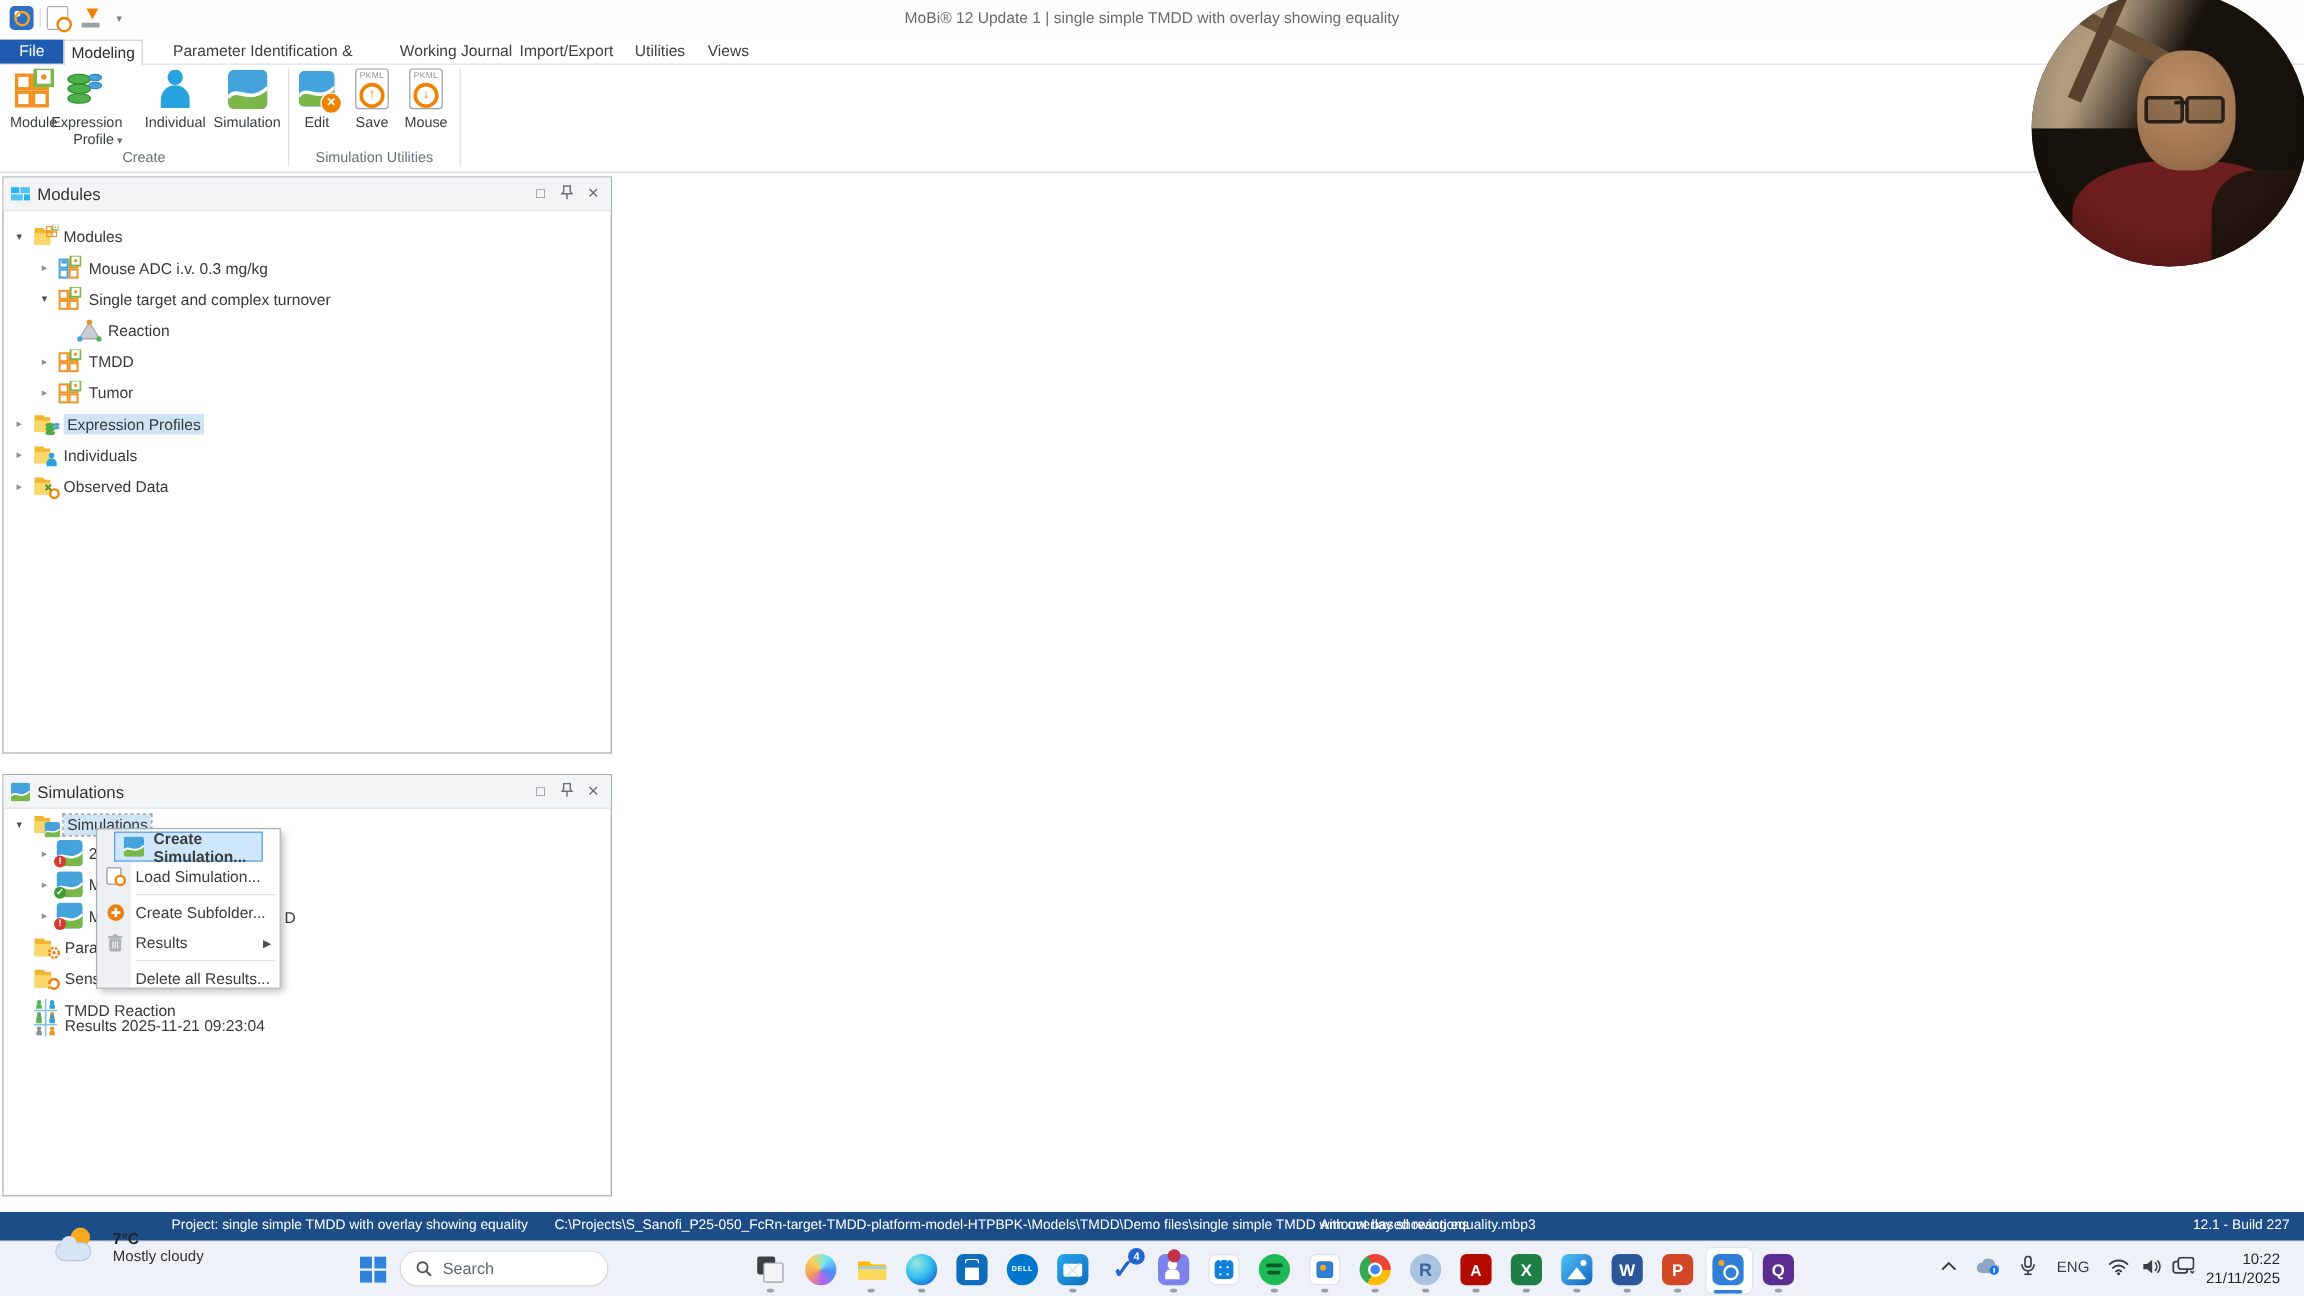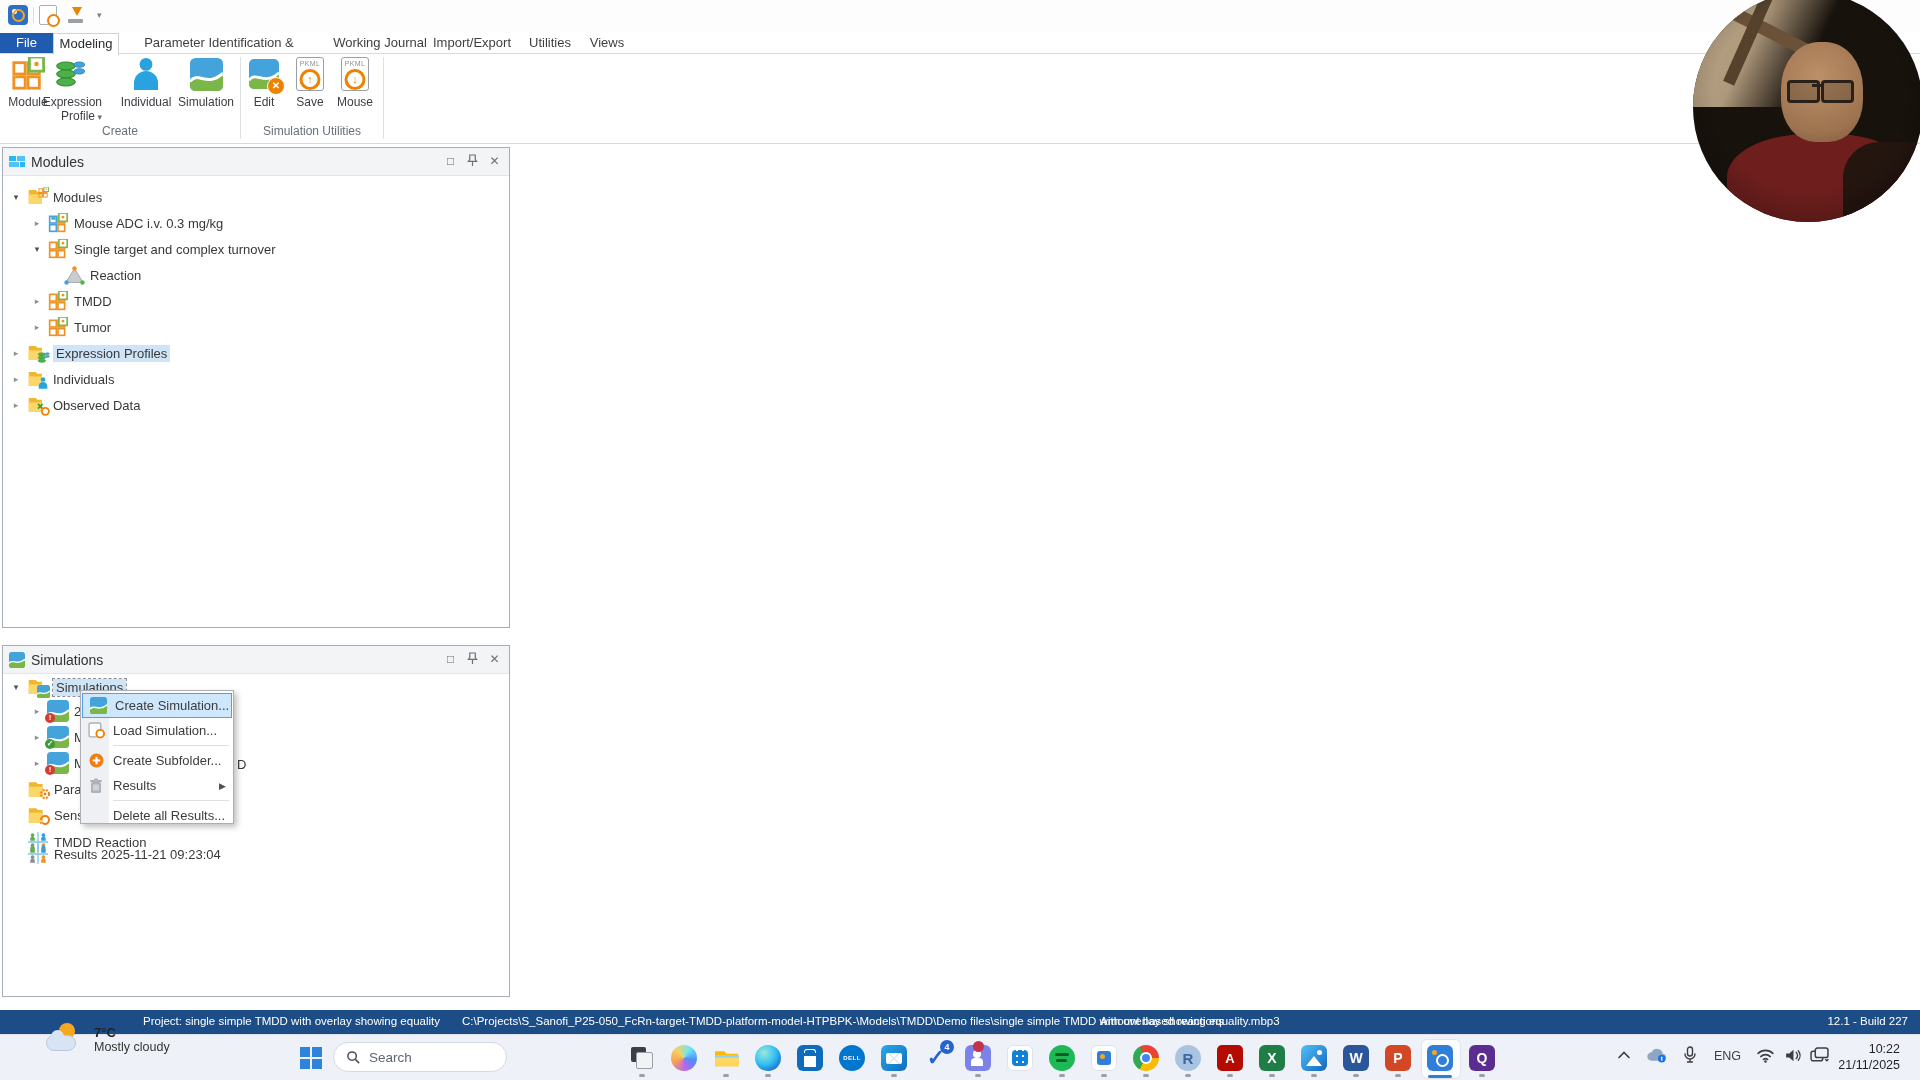--- a/index.html
+++ b/index.html
@@ -58,21 +58,21 @@
   .sel-focus{background:#cfe4f7;padding:1px 3px;outline:1px dashed #8a8f95;}
   .badge{position:absolute;width:10px;height:10px;border-radius:50%;font-size:8px;line-height:10px;text-align:center;color:#fff;font-weight:bold;}
   .b-warn{left:-2px;bottom:-2px;background:#d63b2f;}
   .b-check{left:-2px;bottom:-2px;background:#3f9c35;}
 
   
   #ctxmenu{position:absolute;left:80px;top:690px;width:154px;height:134px;background:linear-gradient(to right,#eef0f3 0 28px,#ffffff 28px);
            border:1px solid #abafb5;box-shadow:3px 3px 6px rgba(0,0,0,.25);z-index:30;box-sizing:border-box;padding:2px 0;}
   .mi{height:25px;display:flex;align-items:center;gap:8px;padding-left:6px;font-size:13px;color:#3c3c3c;position:relative;}
   .mi .micon{width:18px;height:18px;flex:0 0 18px;display:flex;align-items:center;justify-content:center;position:relative;}
-  .mi.hl{background:#cfe7fc;border:1px solid #569de5;margin:0 1px;height:23px;}
+  .mi.hl{background:#cfe7fc;border:1px solid #569de5;margin:0 14px;height:23px;font-weight:bold;}
   .msep{height:1px;background:#dcdfe3;margin:2px 4px 2px 32px;}
   .subarrow{position:absolute;right:7px;font-size:9px;color:#4c5055;}
 
   
   #statusbar{position:absolute;left:0;top:1010px;width:100%;height:24px;background:#1d4d87;color:#fff;font-size:11.5px;}
   #statusbar span{position:absolute;top:5px;}
 
   
   #taskbar{position:absolute;left:0;top:1034px;width:100%;height:46px;background:#eef2f8;border-top:1px solid #dde2e9;}
   .ticon{position:absolute;top:1045px;width:26px;height:26px;border-radius:6px;display:flex;align-items:center;justify-content:center;
@@ -317,20 +317,21 @@
 <div id="screen">
 
   <div id="titlebar">
     <div class="qa" style="left:8px">
       <span class="mobi-logo"></span>
       <span class="qa-sep"></span>
       <span class="qa-doc" style="margin-right:10px"></span>
       <span class="qa-save" style="margin-right:12px"></span>
       <span class="qa-chev">▾</span>
     </div>
+    <div id="apptitle">MoBi® 12 Update 1 | single simple TMDD with overlay showing equality</div>
   </div>
 
   <div id="tabline"></div>
   <div class="tab file" style="left:0;width:53px">File</div>
   <div class="tab active" style="left:53px;width:64px">Modeling</div>
   <div class="tab" style="left:119px;width:200px">Parameter Identification &amp; Sensitivity</div>
   <div class="tab" style="left:328px;width:104px">Working Journal</div>
   <div class="tab" style="left:427px;width:90px">Import/Export</div>
   <div class="tab" style="left:519px;width:62px">Utilities</div>
   <div class="tab" style="left:583px;width:48px">Views</div>

